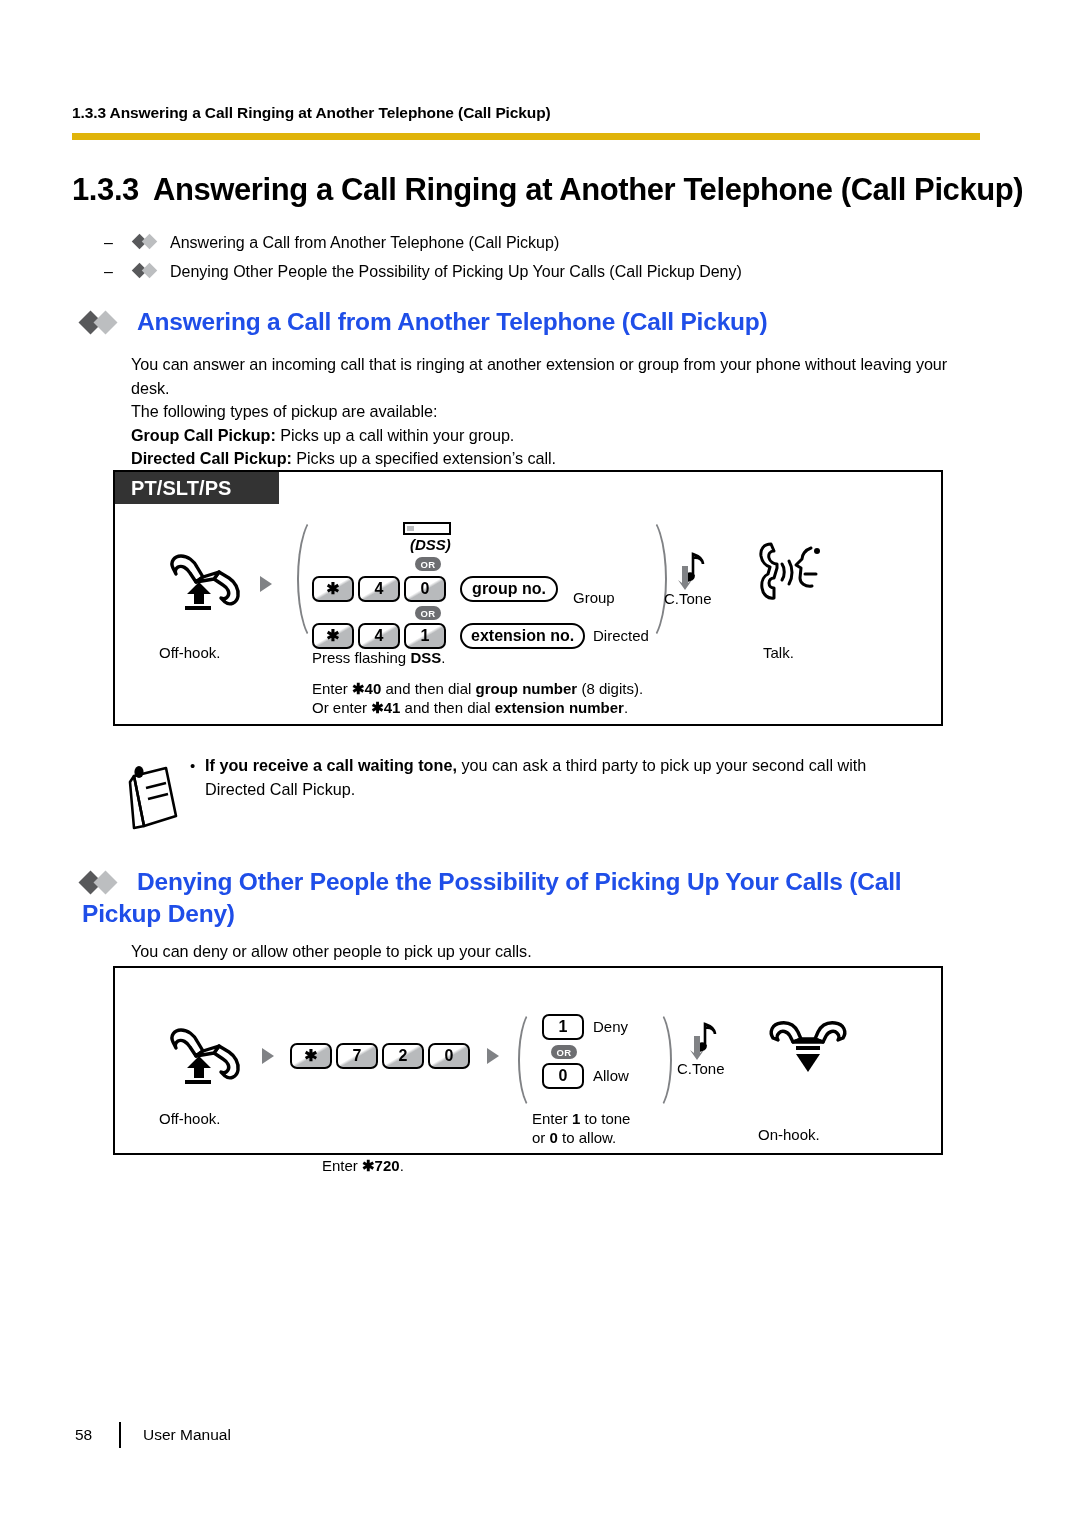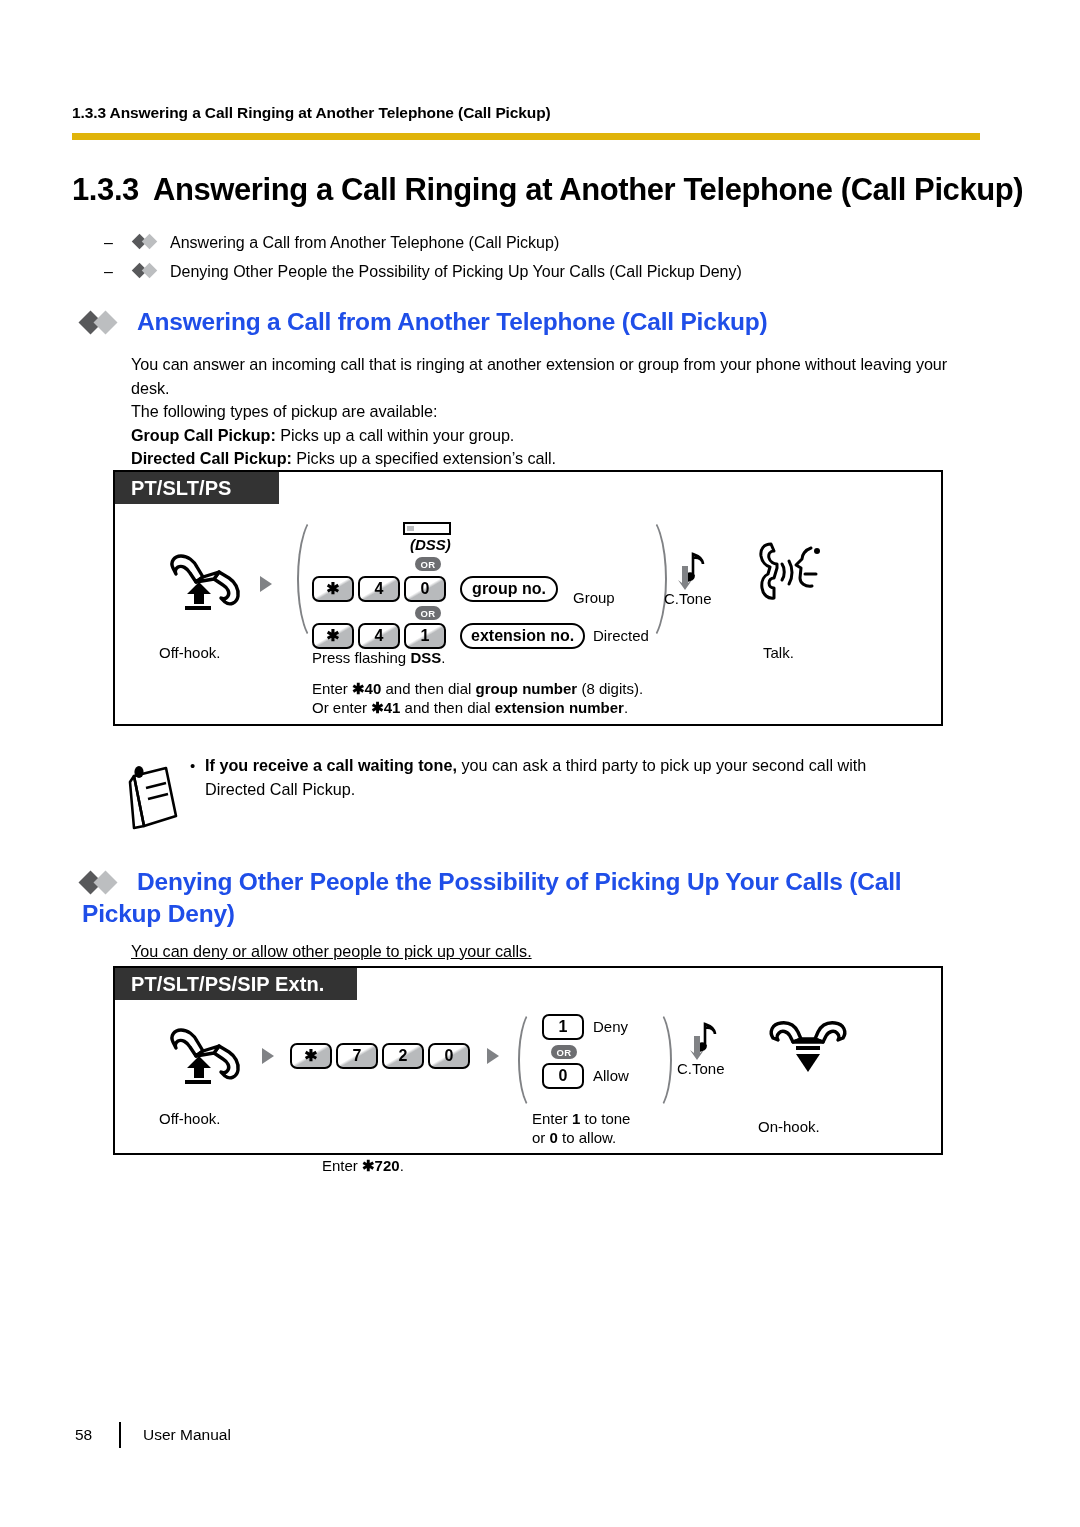--- a/index.html
+++ b/index.html
@@ -106,21 +106,21 @@
   .sec-heading .txt { margin-left: 9px; }
 
   
   .body-text {
     position: absolute;
     font-size: 16.2px;
     line-height: 23.5px;
     letter-spacing: -0.05px;
   }
   #p1 { left: 131px; top: 353px; width: 855px; }
-  #p2 { left: 131px; top: 940px; width: 855px; text-decoration: underline; }
+  #p2 { left: 131px; top: 940px; width: 855px; }
   .body-text b { font-weight: bold; }
 
   
   .op-box {
     position: absolute;
     border: 2px solid #000;
     background: #fff;
   }
   #box1 { left: 113px; top: 470px; width: 826px; height: 252px; }
   #box2 { left: 113px; top: 966px; width: 826px; height: 185px; }
@@ -422,21 +422,20 @@
 </div>
 
 <div class="sec-heading" id="sec2">
   <span class="dia-pair big"><span class="d d1"></span><span class="d d2"></span></span><span class="txt">Denying Other People the Possibility of Picking Up Your Calls (Call</span><br>
   <span>Pickup Deny)</span>
 </div>
 
 <div class="body-text" id="p2">You can deny or allow other people to pick up your calls.</div>
 
 <div class="op-box" id="box2">
-  <div class="op-tab">PT/SLT/PS/SIP Extn.</div>
 
   <div class="step" style="left:48px; top:56px; width:86px; height:62px;">
     <svg width="86" height="62" viewBox="0 0 86 62">
       <g fill="none" stroke="#000" stroke-width="3.4" stroke-linejoin="round">
         <path d="M10 18 C7 12, 11 6, 18 6 C25 6, 31 11, 34 17 L40 27 L33 32 L27 23 C24 18, 19 15, 15 17 C12 19, 12 22, 13 24 Z"></path>
         <path d="M62 52 C67 56, 74 53, 75 46 C76 39, 72 32, 66 28 L56 22 L51 29 L60 35 C65 38, 67 43, 65 46 C63 49, 60 49, 58 48 Z"></path>
         <path d="M33 32 L51 29 L56 22 L40 27 Z" fill="#fff"></path>
       </g>
       <g fill="#000">
         <path d="M43 60 L43 50 L36 50 L48 38 L60 50 L53 50 L53 60 Z" transform="translate(-12,-6)"></path>
@@ -492,20 +491,20 @@
         <path d="M8 20 C4 14, 7 6, 16 5 C24 4, 30 8, 33 14 L36 21 L28 24 L25 18 C22 13, 17 12, 14 15 C11 18, 12 20, 13 22 Z"></path>
         <path d="M78 20 C82 14, 79 6, 70 5 C62 4, 56 8, 53 14 L50 21 L58 24 L61 18 C64 13, 69 12, 72 15 C75 18, 74 20, 73 22 Z"></path>
         <path d="M28 24 L58 24 L50 21 L36 21 Z" fill="#fff"></path>
       </g>
       <g fill="#000">
         <rect x="31" y="28" width="24" height="4"></rect>
         <path d="M31 36 L55 36 L43 54 Z"></path>
       </g>
     </svg>
   </div>
-  <div class="step-caption" style="left:643px; top:150px;text-align:center;">On-hook.</div>
+  <div class="step-caption" style="left:643px; top:158px;text-align:center;">On-hook.</div>
 </div>
 
 <div class="footer">
   <span class="pageno">58</span>
   <span class="sep"></span>
   <span>User Manual</span>
 </div>
 
 </body></html>

